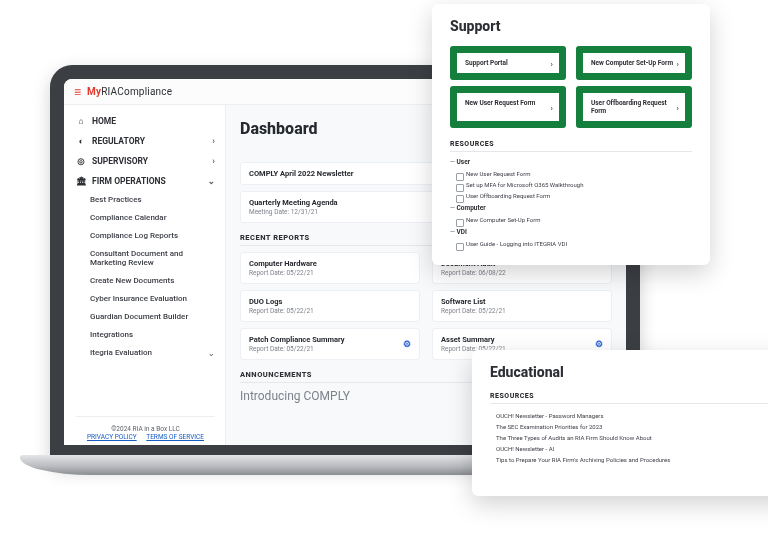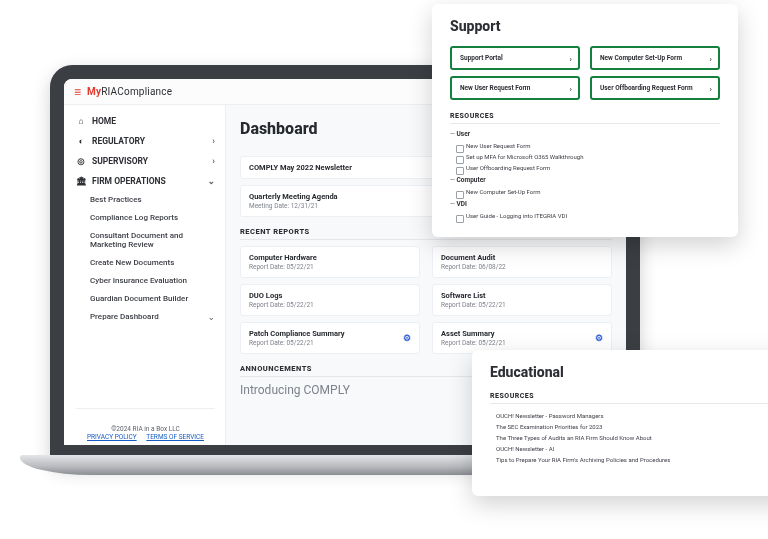--- a/index.html
+++ b/index.html
@@ -50,45 +50,45 @@
     width: 162px; background: #fff; border-right: 1px solid #eceef1;
     display: flex; flex-direction: column; padding: 6px 10px 4px 12px;
     font-size: 8.5px; color: #2d2f34;
   }
   .nav-item { display: flex; align-items: center; gap: 6px; padding: 5px 0; font-weight: 700; }
   .nav-item .chev { margin-left: auto; font-size: 9px; color: #5b5f68; }
   .nav-icn { width: 10px; text-align: center; color: #2d2f34; }
   .subnav { display: flex; flex-direction: column; margin-left: 14px; gap: 2px; }
   .sub-item { padding: 3.5px 0; color: #3b3e45; font-weight: 500; font-size: 8px; display:flex;align-items:center;}
   .sub-item .chev{margin-left:auto;font-size:9px;color:#5b5f68;}
-  .footer { margin-top: auto; border-top: 1px solid #eceef1; padding-top: 16px; font-size: 6.5px; color: #5b5f68; text-align: center; }
+  .footer { margin-top: auto; border-top: 1px solid #eceef1; padding-top: 8px; font-size: 6.5px; color: #5b5f68; text-align: center; }
   .footer a { color: #155cc4; text-decoration: underline; margin: 0 4px; font-size: 6.5px;}
 
   .main { flex: 1; padding: 10px 14px; background: #f8f9fa; overflow: hidden; }
-  .h1 { font-size: 16px; font-weight: 800; margin: 4px 0 18px; }
+  .h1 { font-size: 16px; font-weight: 800; margin: 4px 0 24px; }
   .card {
     background: #fff; border: 1px solid #eceff3; border-radius: 3px;
     padding: 6px 8px; margin-bottom: 6px; font-size: 7.5px;
     position: relative; font-weight: 700;
   }
   .card .sub { display:block; font-weight:400; color:#7e828c; font-size:6.5px; margin-top:1px;}
   .card .chev-r { position:absolute; right:8px; top:50%; transform:translateY(-50%); color:#2c5fd6; font-size:9px;}
   .card .cog { position:absolute; right:8px; top:50%; transform:translateY(-50%); color:#2c5fd6; font-size:9px;}
   .sec-title { font-size: 7.5px; font-weight:800; letter-spacing:.5px; color:#2d2f34; margin:10px 0 6px; border-bottom:1px solid #e5e7eb; padding-bottom:3px;}
   .grid2 { display:grid; grid-template-columns: 1fr 1fr; gap: 6px 12px;}
   .grid2 .card{margin-bottom:0;}
 
   
   .panel {
     position: absolute; background:#fff; border-radius:6px; box-shadow: 0 8px 24px rgba(0,0,0,.18);
     padding: 14px 18px 16px; font-size: 7.5px; color:#2d2f34;
   }
   .panel h2 { margin:0 0 12px; font-size: 14px; font-weight:800;}
   .panel .row2 { display:grid; grid-template-columns:1fr 1fr; gap:6px 10px;}
-  .pcard { border:2px solid #15803d; border-radius:3px; padding:6px 8px; font-weight:700; font-size:6.5px; position:relative;}
+  .pcard { border:7px solid #15803d; border-radius:3px; padding:6px 8px; font-weight:700; font-size:6.5px; position:relative;}
   .pcard .chev-r{position:absolute; right:6px; top:50%; transform:translateY(-50%); color:#555; font-size:8px;}
   .psec { font-size:7px; font-weight:800; letter-spacing:.5px; margin:12px 0 6px; border-bottom:1px solid #e5e7eb; padding-bottom:3px;}
   .tree-grp { font-weight:700; font-size:6.5px; margin:3px 0 2px;}
   .tree-grp::before{content:"— "; color:#9aa0a8;}
   .tree-item { font-size:6px; color:#3b3e45; padding:2px 0 2px 16px; position:relative;}
   .tree-item::before{content:""; position:absolute; left:6px; top:5px; width:6px; height:6px; border:1px solid #9aa0a8; border-radius:1px;}
   .pager { margin-top:8px; text-align:right; font-size:6px; color:#7e828c;}
   .link-list .tree-item{padding-left:6px;}
   .link-list .tree-item::before{display:none;}
 </style>
@@ -123,43 +123,45 @@
               <span class="chev">›</span>
             </div>
           <div class="nav-item">
               <span class="nav-icn">🏛</span>
               <span>FIRM OPERATIONS</span>
               <span class="chev">⌄</span>
             </div>
 
           <div class="subnav">
             <div class="sub-item">Best Practices</div>
+            <div class="sub-item">Compliance Calendar</div>
             <div class="sub-item">Compliance Log Reports</div>
             <div class="sub-item">Consultant Document and Marketing Review</div>
             <div class="sub-item">Create New Documents</div>
             <div class="sub-item">Cyber Insurance Evaluation</div>
             <div class="sub-item">Guardian Document Builder</div>
+            <div class="sub-item">Integrations</div>
             <div class="sub-item">
-                <span>Prepare Dashboard</span>
+                <span>Itegria Evaluation</span>
                 <span class="chev">⌄</span>
               </div>
           </div>
 
           <div class="footer">
             <div>©2024 RIA in a Box LLC</div>
             <a>PRIVACY POLICY</a>
             <a>TERMS OF SERVICE</a>
           </div>
         </div>
 
         <div class="main">
           <div class="h1">Dashboard</div>
 
           <div class="card">
-            <span>COMPLY May 2022 Newsletter</span>
+            <span>COMPLY April 2022 Newsletter</span>
             <span class="chev-r">›</span>
           </div>
           <div class="card">
             <span>Quarterly Meeting Agenda</span>
             <span class="sub">Meeting Date: 12/31/21</span>
           </div>
 
           <div class="sec-title">RECENT REPORTS</div>
           <div class="grid2">
             <div class="card"><span>Computer Hardware</span><span class="sub">Report Date: 05/22/21</span></div>
@@ -171,21 +173,21 @@
           </div>
 
           <div class="sec-title">ANNOUNCEMENTS</div>
           <div style="color:#7e828c;font-size:12px;">Introducing COMPLY</div>
         </div>
       </div>
     </div>
   </div>
   <div class="lap-base"></div>
 
-  <div class="panel" style="left:432px; top:4px; width:306px;">
+  <div class="panel" style="left:432px; top:4px; width:278px;">
     <h2>Support</h2>
     <div class="row2">
       <div class="pcard"><span>Support Portal</span><span class="chev-r">›</span></div>
       <div class="pcard"><span>New Computer Set-Up Form</span><span class="chev-r">›</span></div>
       <div class="pcard"><span>New User Request Form</span><span class="chev-r">›</span></div>
       <div class="pcard"><span>User Offboarding Request Form</span><span class="chev-r">›</span></div>
     </div>
     <div class="psec">RESOURCES</div>
     <div class="tree-grp">User</div>
     <div class="tree-item">New User Request Form</div>

